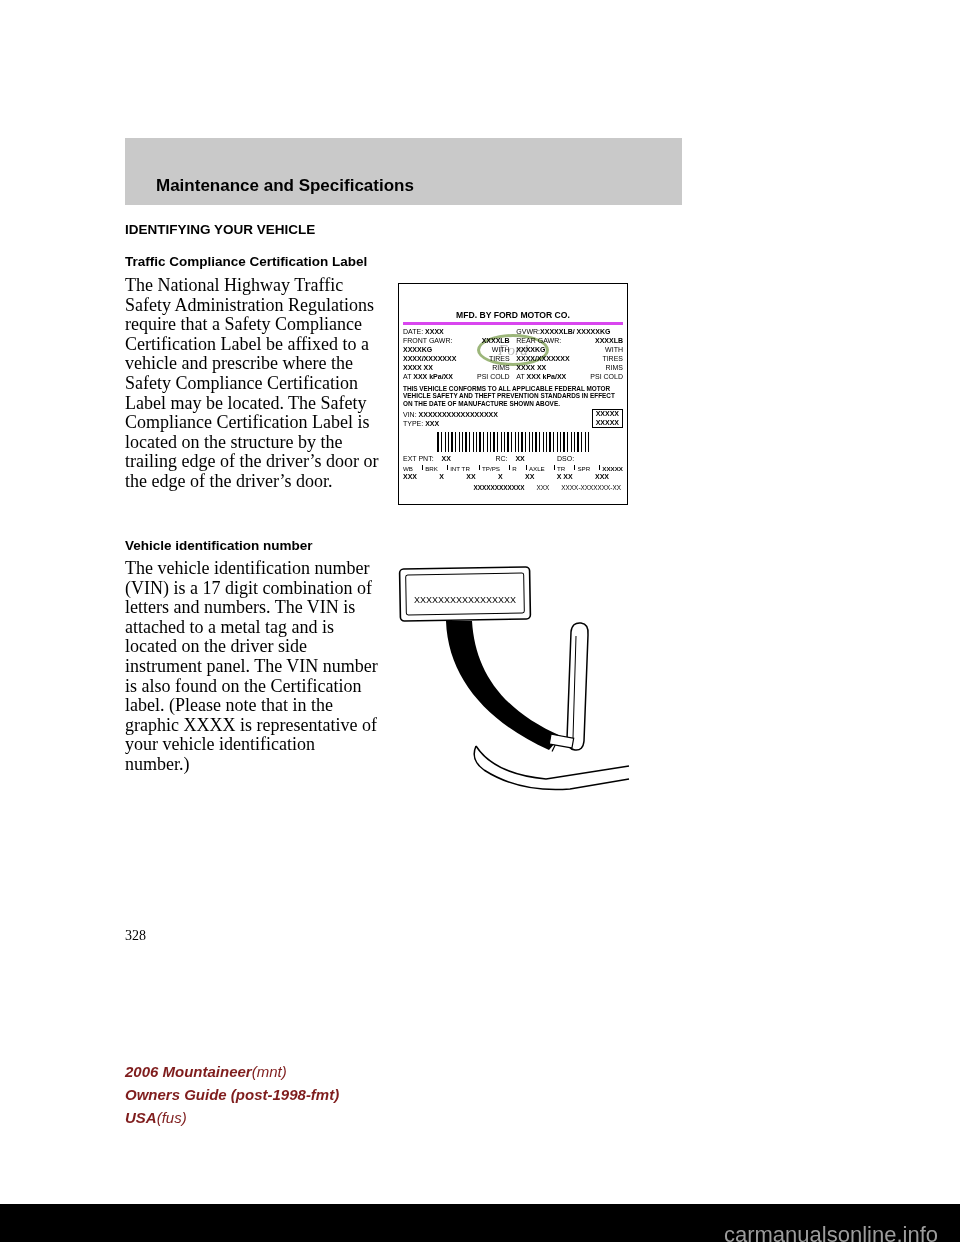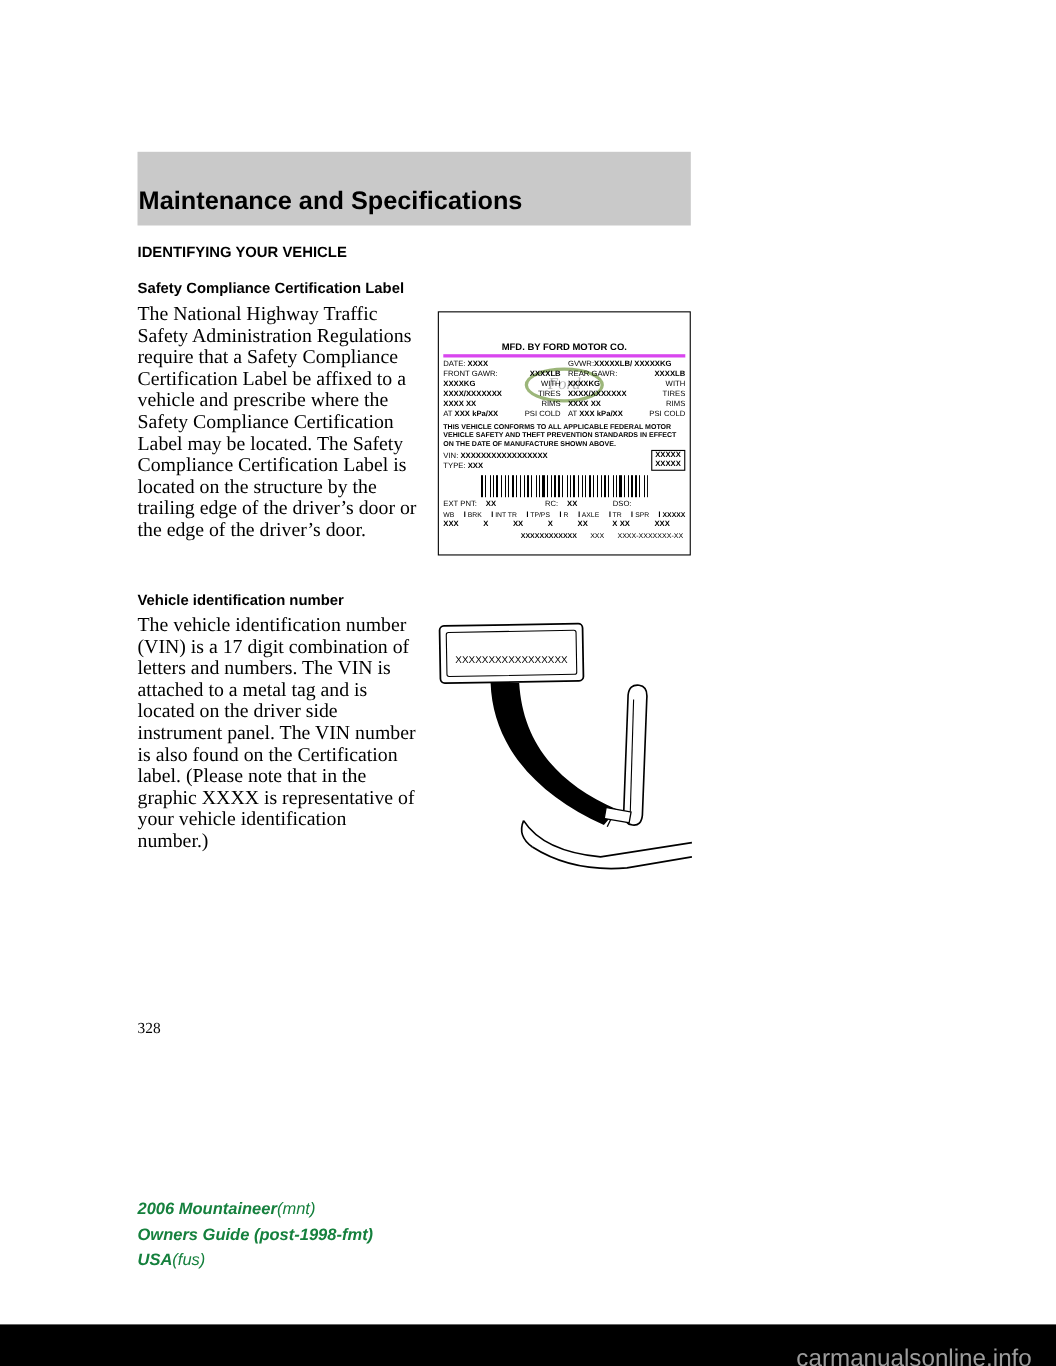--- a/index.html
+++ b/index.html
@@ -1,23 +1,23 @@
 <!DOCTYPE html>
 <html><head>
 <meta charset="utf-8">
 <title>Owner Guide Page 328</title>
 <style>
   html,body{margin:0;padding:0;background:#fff;}
   .page{position:relative;width:960px;height:1242px;background:#ffffff;overflow:hidden;
         font-family:"Liberation Serif",serif;color:#000;}
 
   
-  .band{position:absolute;left:125px;top:138px;width:503px;height:67px;background:#c9c9c9;
-        display:flex;align-items:flex-end;box-sizing:border-box;padding:0 0 9px 1px;
-        font-family:"Liberation Sans",sans-serif;font-weight:bold;font-size:23px;}
+  .band{position:absolute;left:125px;top:138px;width:557px;height:67px;background:#c9c9c9;
+        display:flex;align-items:flex-end;box-sizing:border-box;padding:0 0 9px 31px;
+        font-family:"Liberation Sans",sans-serif;font-weight:bold;font-size:17px;}
 
   .h-section{position:absolute;left:125px;font-family:"Liberation Sans",sans-serif;
         font-weight:bold;font-size:13.5px;}
   .h1pos{top:222px;} .h2pos{top:254px;} .h3pos{top:538px;}
 
   .body-text{position:absolute;left:125px;width:255px;font-size:18px;line-height:19.6px;}
   .b1pos{top:276px;} .b2pos{top:559px;}
 
   
   .cert-label{position:absolute;left:398px;top:283px;width:230px;height:222px;border:1px solid #000;
@@ -49,40 +49,40 @@
         margin-right:2px;vertical-align:top;}
   .cl-spec-v{display:flex;justify-content:space-between;font-weight:bold;padding-right:14px;line-height:8px;}
   .cl-bottom{display:flex;justify-content:flex-end;gap:12px;font-size:6.4px;margin-top:3px;
         padding-right:2px;line-height:8px;}
 
   
   .vin-diagram{position:absolute;left:398px;top:560px;}
 
   .page-num{position:absolute;left:125px;top:928px;font-size:14px;}
 
-  .footer{position:absolute;left:125px;top:1088px;font-family:"Liberation Sans",sans-serif;
-        font-style:italic;font-size:15px;line-height:23px;color:#15803d;}
+  .footer{position:absolute;left:125px;top:1060px;font-family:"Liberation Sans",sans-serif;
+        font-style:italic;font-size:15px;line-height:23px;color:#7f1d1d;}
   .footer .fb{font-weight:bold;}
   .footer .fp{font-weight:normal;}
 
   .wm-bar{position:absolute;left:0;top:1180px;width:960px;height:62px;background:#000;
         display:flex;align-items:center;justify-content:flex-end;box-sizing:border-box;padding-right:22px;margin-top:24px;}
   .wm-text{color:#9c9c9c;font-family:"Liberation Sans",sans-serif;font-size:22px;}
 </style>
 </head>
 <body>
 
 <div class="page">
 
   <div class="band">
     <span>Maintenance and Specifications</span>
   </div>
 
   <div class="h-section h1pos">IDENTIFYING YOUR VEHICLE</div>
-  <div class="h-section h2pos">Safety Compliance Certification Label</div>
+  <div class="h-section h2pos">Traffic Compliance Certification Label</div>
   <div class="body-text b1pos">The National Highway Traffic Safety Administration Regulations require that a Safety Compliance Certification Label be affixed to a vehicle and prescribe where the Safety Compliance Certification Label may be located. The Safety Compliance Certification Label is located on the structure by the trailing edge of the driver’s door or the edge of the driver’s door.</div>
 
   <div class="cert-label">
     <div class="cl-logo">
       <span>Ford</span>
     </div>
     <div class="cl-title">MFD. BY FORD MOTOR CO.</div>
 
     <div class="cl-cols">
       <div class="cl-col">

